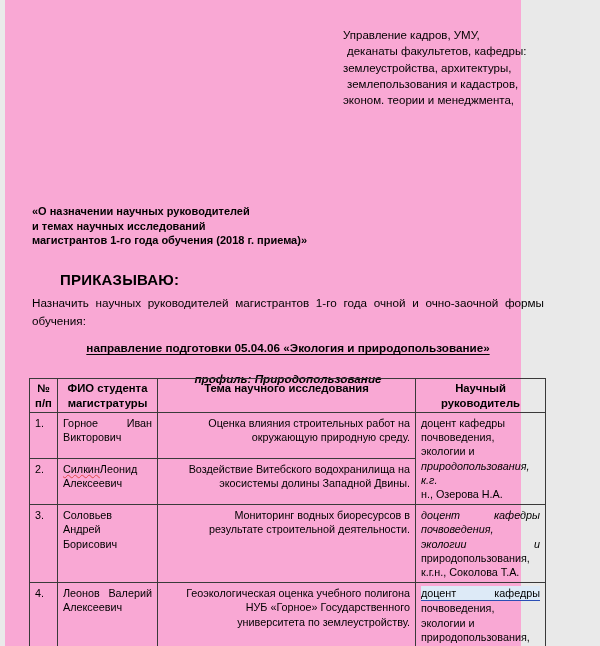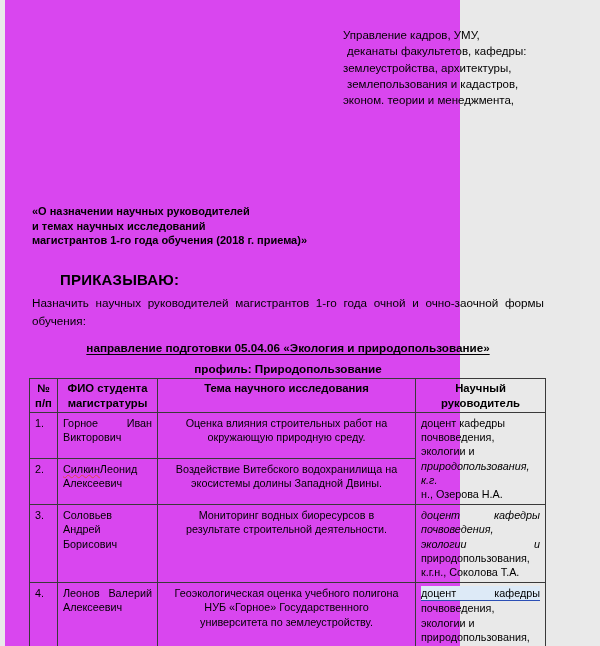--- a/index.html
+++ b/index.html
@@ -11,23 +11,23 @@
     width: 600px;
     height: 646px;
     overflow: hidden;
     font-family: "Liberation Sans", sans-serif;
     color: #000;
   }
   .page {
     position: absolute;
     left: 5px;
     top: 0;
-    width: 455px;
+    width: 516px;
     height: 646px;
-    background: #d946ef;
+    background: #f9a8d4;
     box-sizing: border-box;
   }
   .right-gutter {
     position: absolute;
     left: 580px;
     top: 0;
     width: 20px;
     height: 646px;
     background: #eaeaea;
   }
@@ -101,21 +101,22 @@
     font-size: 11.7px;
     font-weight: bold;
   }
   .direction .line1 {
     display: inline-block;
     text-decoration: underline;
     text-underline-offset: 2px;
   }
   .direction .line2 {
     display: block;
-    margin-top: 8px;
+    font-style: italic;
+    margin-top: 18px;
   }
 
   
   table.doc-table {
     position: absolute;
     left: 24px;
     top: 378px;
     width: 516px;
     border-collapse: collapse;
     table-layout: fixed;
@@ -141,21 +142,21 @@
   col.c-sup   { width: 130px; }
 
   td.num { text-align: left; padding-left: 4px; }
   td.fio {
     text-align: justify;
     text-align-last: justify;
     padding-left: 7px;
     padding-right: 5px;
   }
   td.fio.plain { text-align: left; text-align-last: left; }
-  td.theme { text-align: center; }
+  td.theme { text-align: right; }
   td.sup   { text-align: justify; }
   td.sup .just {
     display: block;
     text-align: justify;
     text-align-last: justify;
     font-style: italic;
   }
   td.sup.mid { vertical-align: middle; }
 
   

